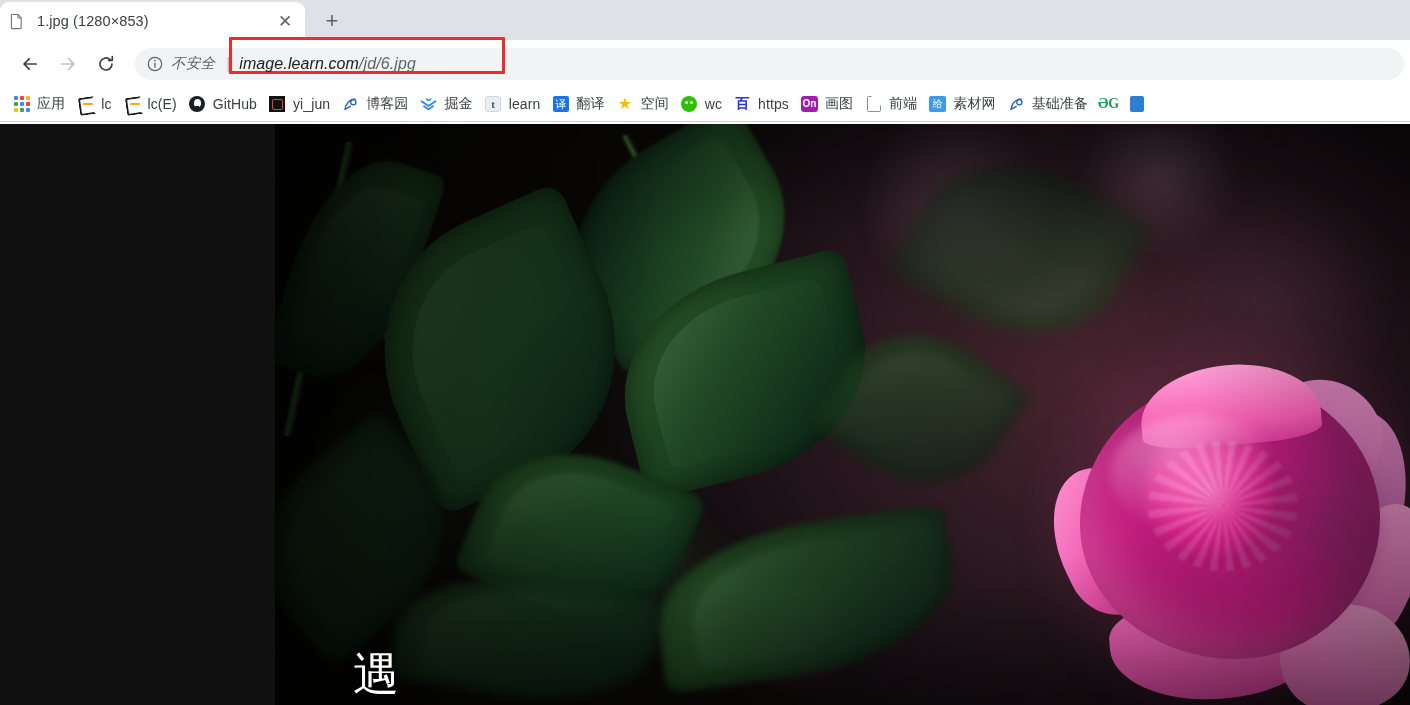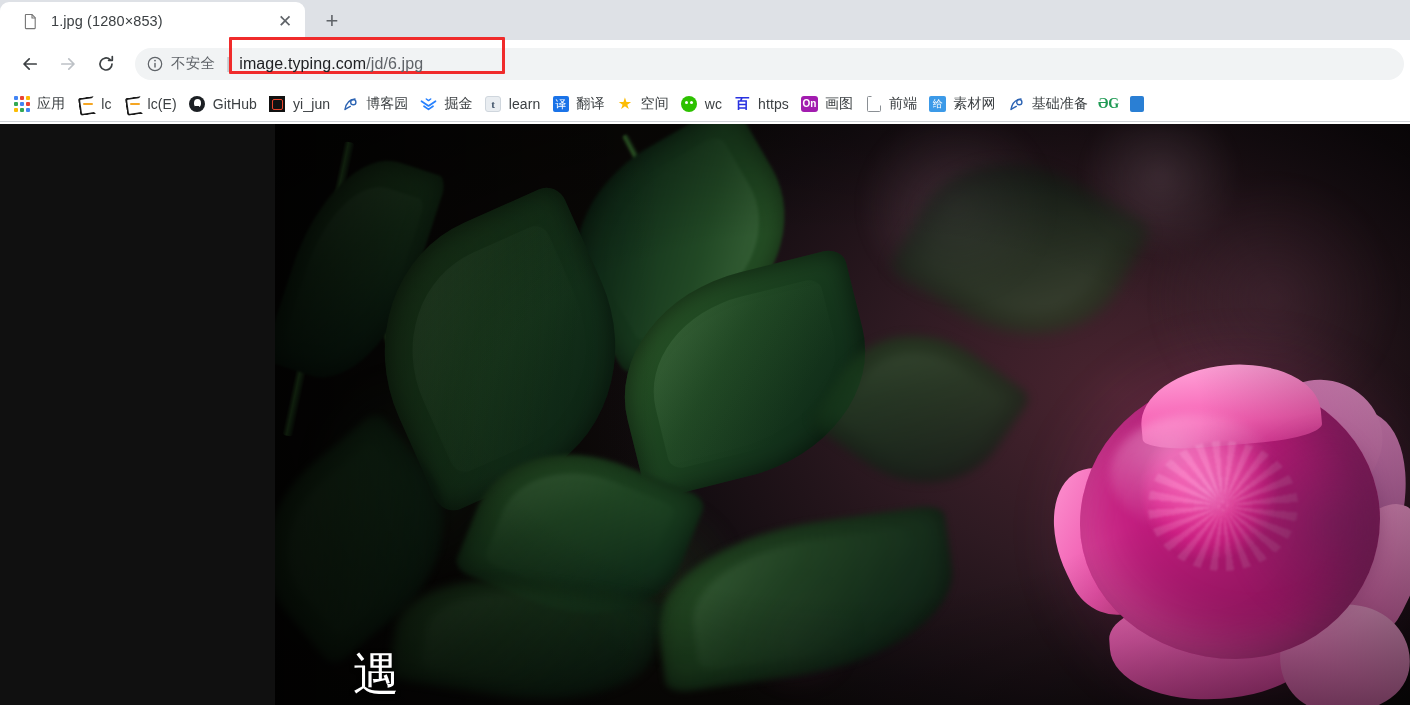--- a/index.html
+++ b/index.html
@@ -21,21 +21,21 @@
     padding-left: 0px;
     position: relative;
   }
   .tab {
     width: 305px;
     height: 38px;
     background: #ffffff;
     border-radius: 9px 9px 0 0;
     display: flex;
     align-items: center;
-    padding: 0 8px 0 22px;
+    padding: 0 8px 0 8px;
     position: relative;
   }
   .tab-favicon {
     width: 17px; height: 17px;
     flex: 0 0 17px;
     margin-right: 12px;
     position: relative;
   }
   .tab-title {
     flex: 1 1 auto;
@@ -88,20 +88,21 @@
     flex: 1 1 auto;
     height: 32px;
     margin-left: 10px;
     margin-right: 0px;
     background: #f1f3f4;
     border-radius: 16px;
     display: flex;
     align-items: center;
     position: relative;
     padding-left: 11px;
+    font-style: italic;
   }
   .sec-icon {
     width: 18px; height: 18px;
     flex: 0 0 18px;
     margin-right: 7px;
     display: flex; align-items: center; justify-content: center;
   }
   .sec-text {
     font-size: 14.5px;
     color: #5f6368;
@@ -421,21 +422,21 @@
         <svg width="16" height="16" viewBox="0 0 16 16">
           <circle cx="8" cy="8" r="6.7" fill="none" stroke="#5f6368" stroke-width="1.2"></circle>
           <rect x="7.3" y="6.8" width="1.4" height="5" rx=".7" fill="#5f6368"></rect>
           <circle cx="8" cy="4.6" r=".9" fill="#5f6368"></circle>
         </svg>
       </span>
       <span class="sec-text">不安全</span>
       <div class="url-highlight"></div>
       <span class="url-area">
         <span class="url-divider">|</span>
-        <span class="url-text url-host">image.typing.com</span>
+        <span class="url-text url-host">image.learn.com</span>
         <span class="url-text url-path">/jd/6.jpg</span>
       </span>
     </div>
   </div>
 
   <div class="bookmarks">
 
     <div class="bm">
       <span class="bm-ico">
         <span class="ico-apps">

